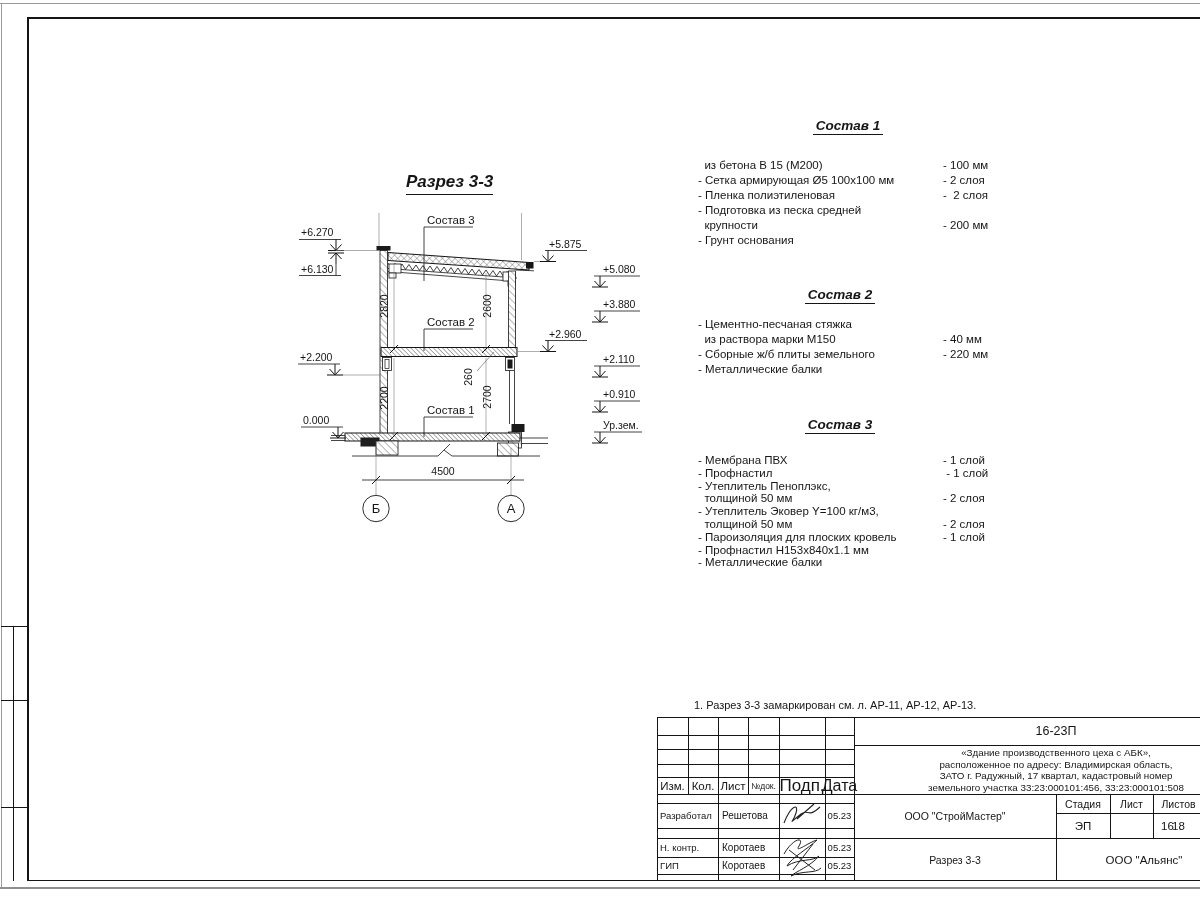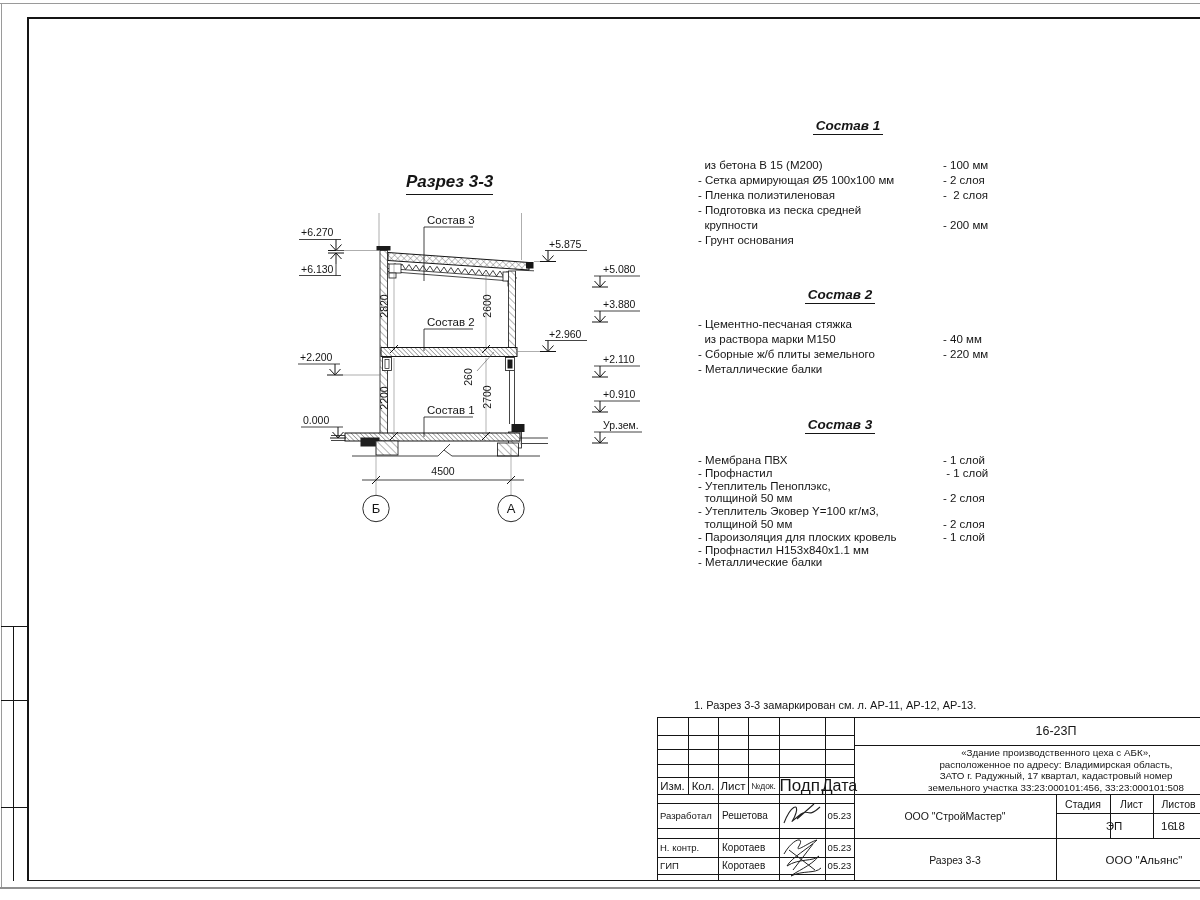--- a/index.html
+++ b/index.html
@@ -253,18 +253,18 @@
     <div>«Здание производственного цеха с АБК»,</div>
     <div>расположенное по адресу: Владимирская область,</div>
     <div>ЗАТО г. Радужный, 17 квартал, кадастровый номер</div>
     <div>земельного участка 33:23:000101:456, 33:23:000101:508</div>
   </div>
   <div class="cell" style="left:854px;top:794px;width:202px;height:44px;font-size:10.5px;">ООО "СтройМастер"</div>
   <div class="cell" style="left:854px;top:838px;width:202px;height:43px;font-size:10.5px;">Разрез 3-3</div>
   <div class="cell" style="left:1056px;top:794px;width:54px;height:19px;font-size:10.5px;">Стадия</div>
   <div class="cell" style="left:1110px;top:794px;width:43px;height:19px;font-size:10.5px;">Лист</div>
   <div class="cell" style="left:1153px;top:794px;width:51px;height:19px;font-size:10.5px;">Листов</div>
-  <div class="cell" style="left:1056px;top:813px;width:54px;height:25px;font-size:11.5px;padding-left:31px;">ЭП</div>
+  <div class="cell" style="left:1056px;top:813px;width:54px;height:25px;font-size:11.5px;">ЭП</div>
   <div class="cell" style="left:1110px;top:813px;width:43px;height:25px;font-size:11.5px;padding-left:36px;">16</div>
   <div class="cell" style="left:1153px;top:813px;width:51px;height:25px;font-size:11.5px;">18</div>
   <div class="cell" style="left:1056px;top:838px;width:176px;height:43px;font-size:11.5px;">ООО "Альянс"</div>
 
 </div>
 
 </body></html>

